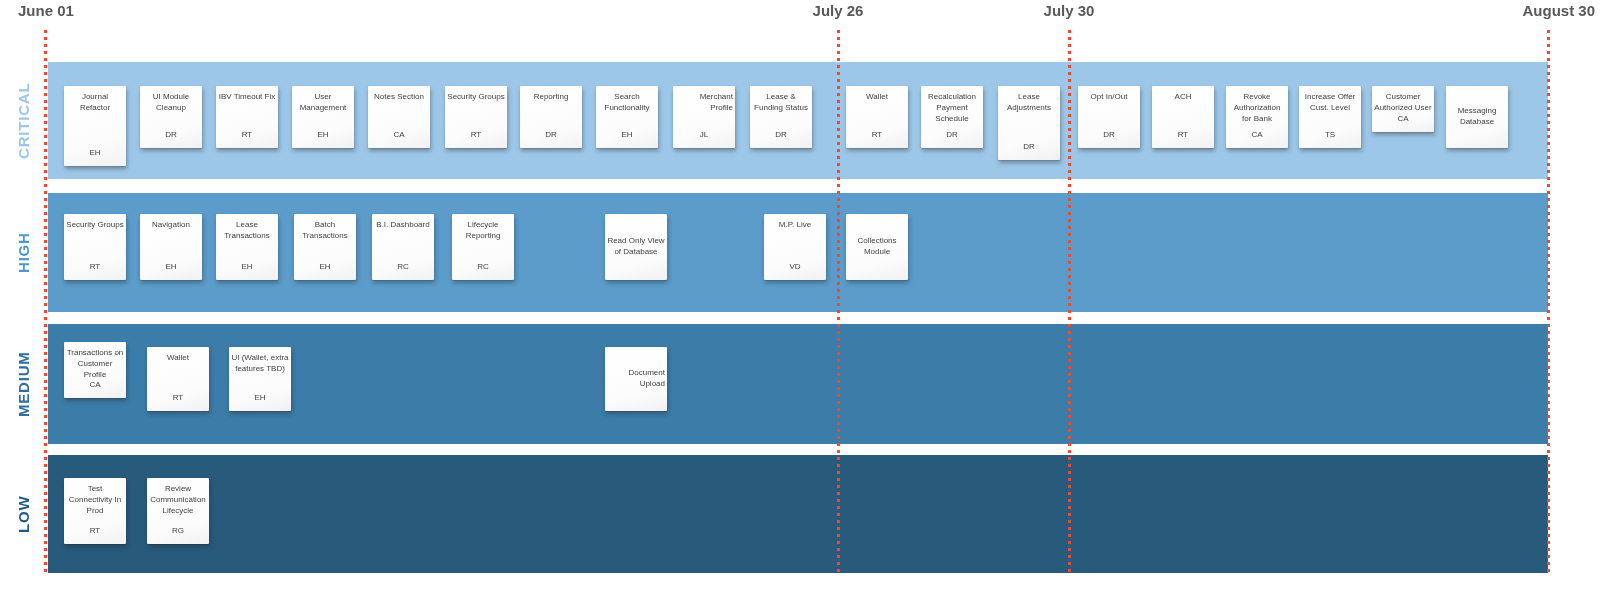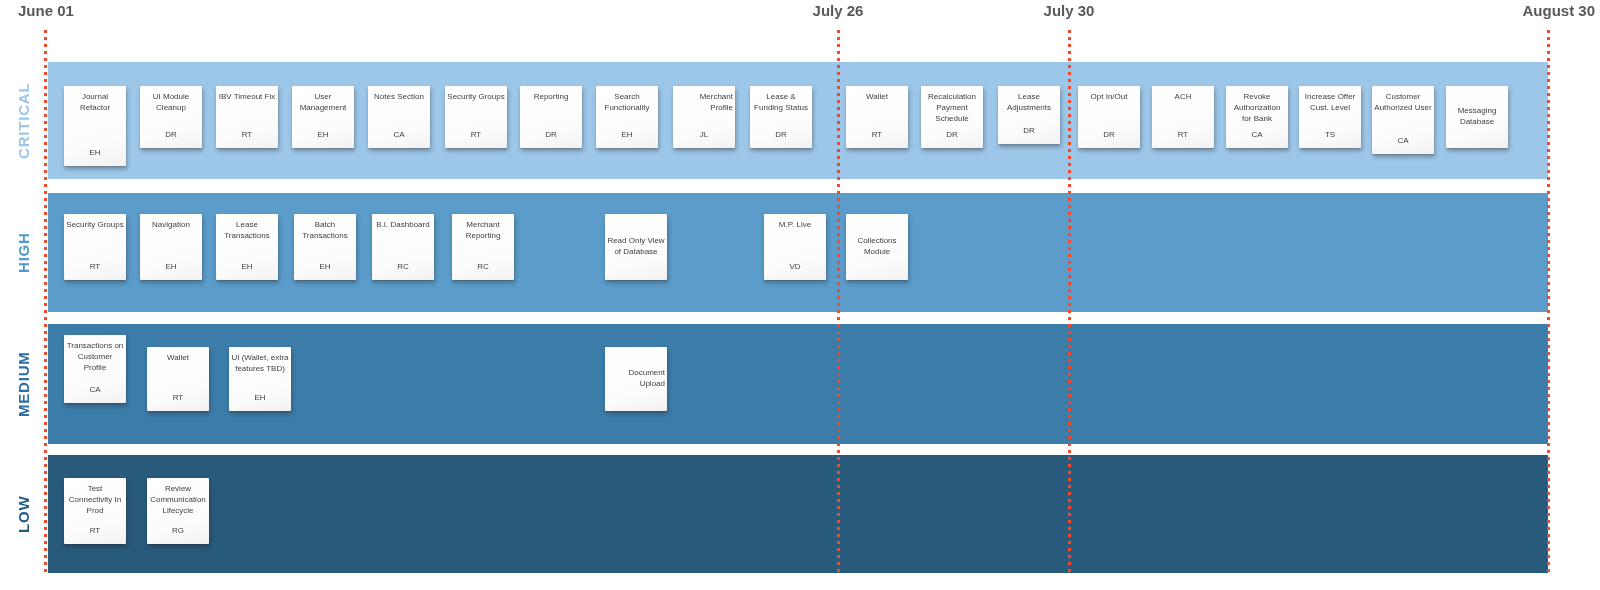--- a/index.html
+++ b/index.html
@@ -127,41 +127,41 @@
       <div class="card-initials">DR</div>
     </div>
     <div class="card" style="left: 846px; top: 86px; height: 62px; color: rgb(63, 63, 63);">
       <div class="card-title">Wallet</div>
       <div class="card-initials">RT</div>
     </div>
     <div class="card" style="left: 921px; top: 86px; height: 62px; color: rgb(63, 63, 63);">
       <div class="card-title">Recalculation Payment Schedule</div>
       <div class="card-initials">DR</div>
     </div>
-    <div class="card" style="left: 998px; top: 86px; height: 58px; color: rgb(63, 63, 63);">
+    <div class="card" style="left: 998px; top: 86px; height: 74px; color: rgb(63, 63, 63);">
       <div class="card-title">Lease Adjustments</div>
       <div class="card-initials">DR</div>
     </div>
     <div class="card" style="left: 1078px; top: 86px; height: 62px; color: rgb(63, 63, 63);">
       <div class="card-title">Opt In/Out</div>
       <div class="card-initials">DR</div>
     </div>
     <div class="card" style="left: 1152px; top: 86px; height: 62px; color: rgb(63, 63, 63);">
       <div class="card-title">ACH</div>
       <div class="card-initials">RT</div>
     </div>
     <div class="card" style="left: 1226px; top: 86px; height: 62px; color: rgb(63, 63, 63);">
       <div class="card-title">Revoke Authorization for Bank</div>
       <div class="card-initials">CA</div>
     </div>
     <div class="card" style="left: 1299px; top: 86px; height: 62px; color: rgb(63, 63, 63);">
       <div class="card-title">Increase Offer Cust. Level</div>
       <div class="card-initials">TS</div>
     </div>
-    <div class="card" style="left: 1372px; top: 86px; height: 68px; color: rgb(63, 63, 63);">
+    <div class="card" style="left: 1372px; top: 86px; height: 46px; color: rgb(63, 63, 63);">
       <div class="card-title">Customer Authorized User</div>
       <div class="card-initials">CA</div>
     </div>
     <div class="card no-initials" style="left: 1446px; top: 86px; height: 62px; color: rgb(63, 63, 63);">
       <div class="card-title">Messaging Database</div>
     </div>
     <div class="lane-band" style="top: 193px; height: 119px; background: rgb(91, 156, 202);"></div>
     <div class="lane-label" style="top: 193px; height: 119px; color: rgb(77, 153, 206);">HIGH</div>
     <div class="card" style="left: 64px; top: 214px; height: 66px; color: rgb(63, 63, 63);">
       <div class="card-title">Security Groups</div>
@@ -177,36 +177,36 @@
     </div>
     <div class="card" style="left: 294px; top: 214px; height: 66px; color: rgb(63, 63, 63);">
       <div class="card-title">Batch Transactions</div>
       <div class="card-initials">EH</div>
     </div>
     <div class="card" style="left: 372px; top: 214px; height: 66px; color: rgb(63, 63, 63);">
       <div class="card-title">B.I. Dashboard</div>
       <div class="card-initials">RC</div>
     </div>
     <div class="card" style="left: 452px; top: 214px; height: 66px; color: rgb(63, 63, 63);">
-      <div class="card-title">Merchant Reporting</div>
+      <div class="card-title">Lifecycle Reporting</div>
       <div class="card-initials">RC</div>
     </div>
     <div class="card no-initials" style="left: 605px; top: 214px; height: 66px; color: rgb(63, 63, 63);">
       <div class="card-title">Read Only View of Database</div>
     </div>
     <div class="card" style="left: 764px; top: 214px; height: 66px; color: rgb(63, 63, 63);">
       <div class="card-title">M.P. Live</div>
       <div class="card-initials">VD</div>
     </div>
     <div class="card no-initials" style="left: 846px; top: 214px; height: 66px; color: rgb(63, 63, 63);">
       <div class="card-title">Collections Module</div>
     </div>
     <div class="lane-band" style="top: 324px; height: 120px; background: rgb(59, 124, 169);"></div>
     <div class="lane-label" style="top: 324px; height: 120px; color: rgb(46, 111, 160);">MEDIUM</div>
-    <div class="card" style="left: 64px; top: 335px; height: 68px; color: rgb(63, 63, 63);">
+    <div class="card" style="left: 64px; top: 342px; height: 56px; color: rgb(63, 63, 63);">
       <div class="card-title">Transactions on Customer Profile</div>
       <div class="card-initials">CA</div>
     </div>
     <div class="card" style="left: 147px; top: 347px; height: 64px; color: rgb(63, 63, 63);">
       <div class="card-title">Wallet</div>
       <div class="card-initials">RT</div>
     </div>
     <div class="card" style="left: 229px; top: 347px; height: 64px; color: rgb(63, 63, 63);">
       <div class="card-title">UI (Wallet, extra features TBD)</div>
       <div class="card-initials">EH</div>

